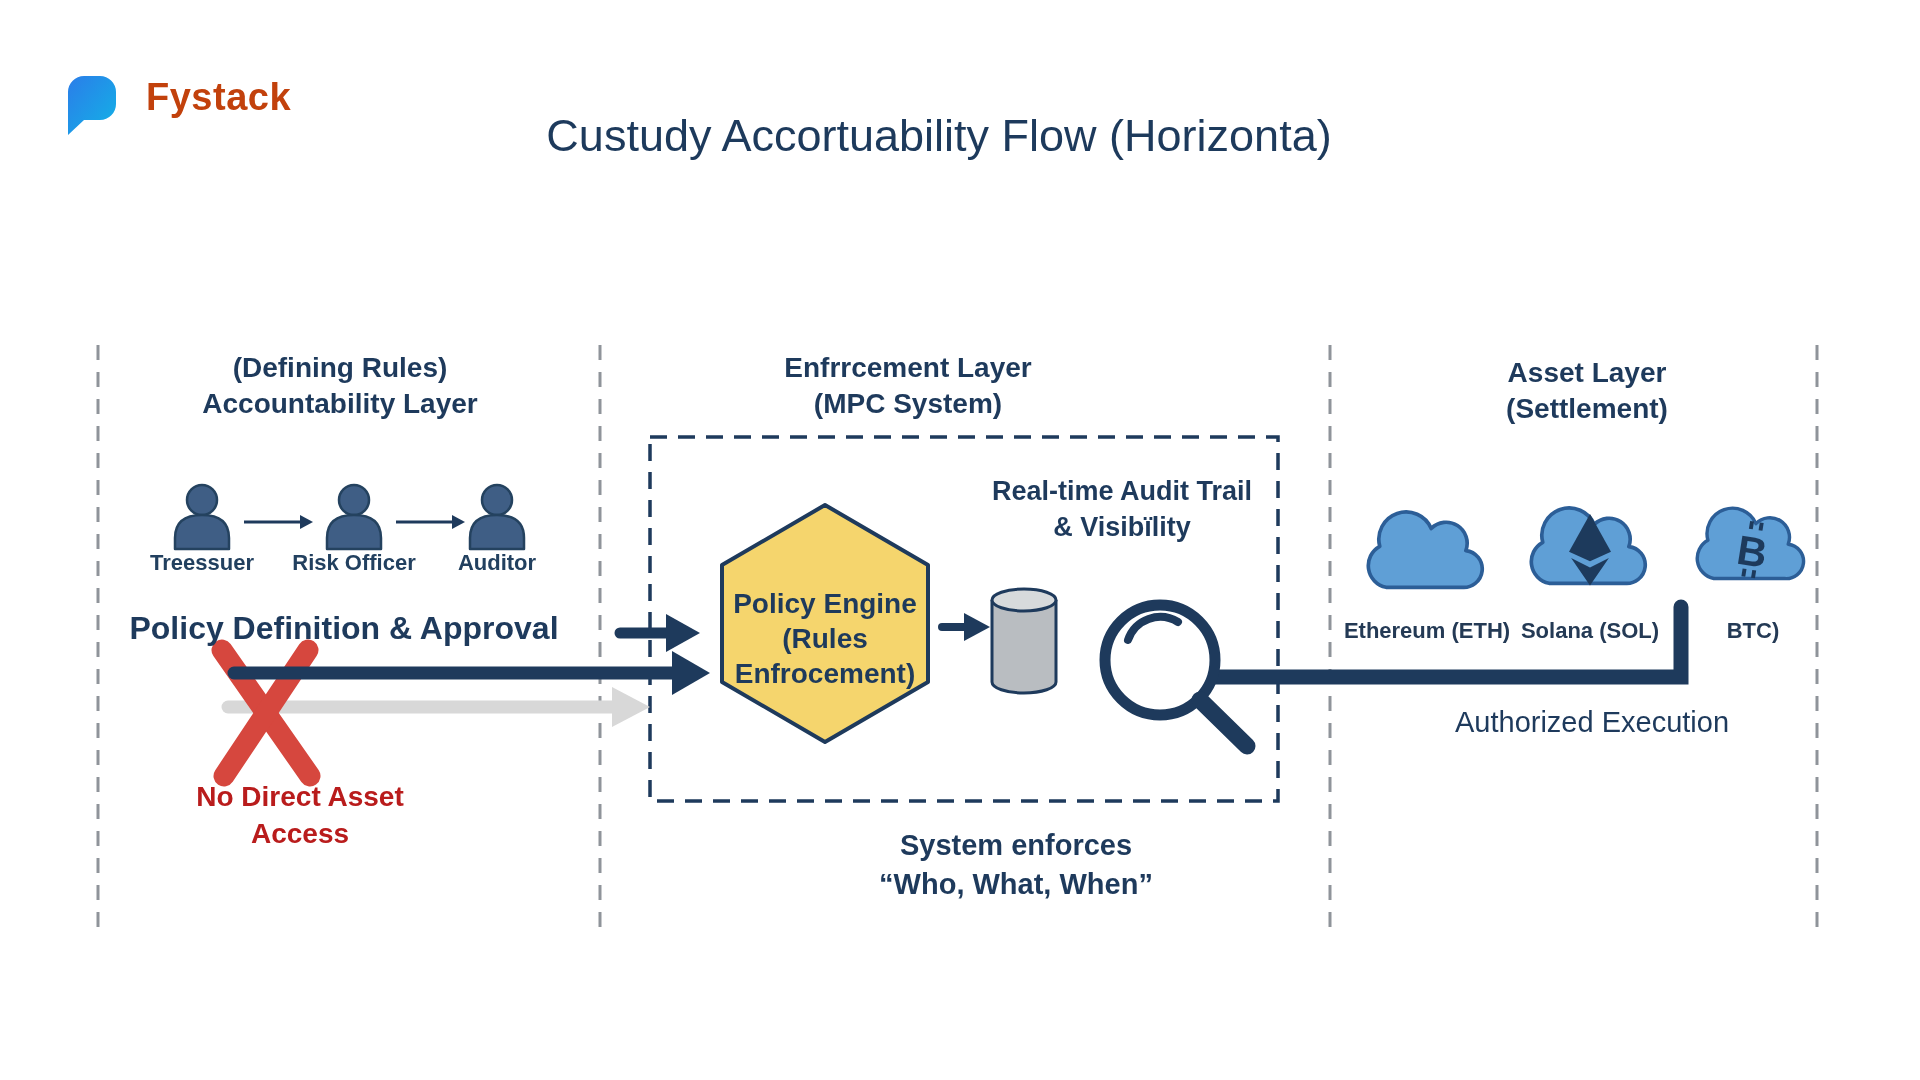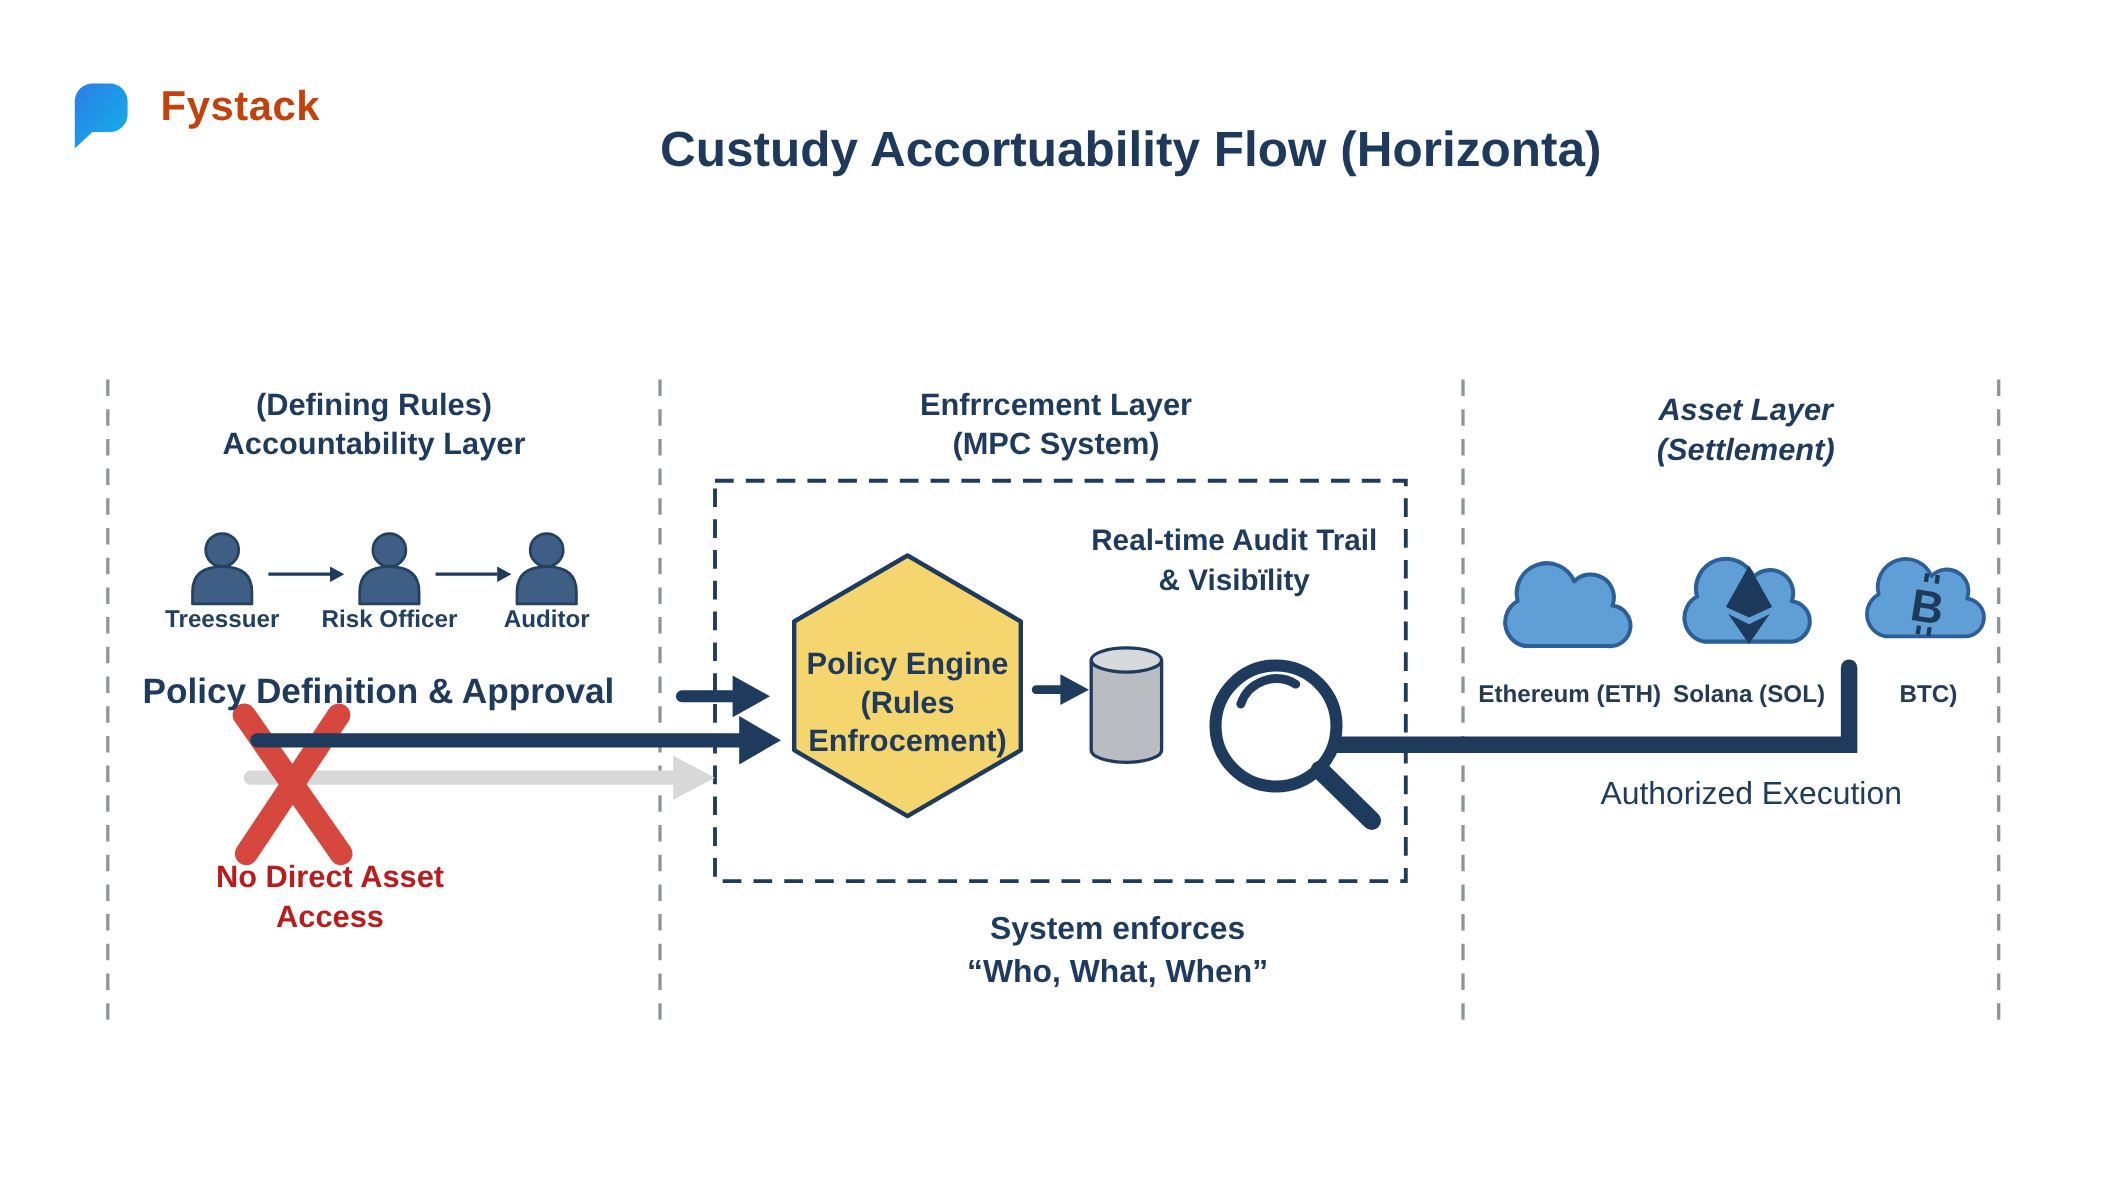--- a/index.html
+++ b/index.html
@@ -4,25 +4,25 @@
 <style>
   html,body{margin:0;padding:0;background:#ffffff;}
   .stage{
     position:relative;width:1920px;height:1080px;background:#ffffff;overflow:hidden;
     font-family:"Liberation Sans",sans-serif;color:#1e3a5c;
   }
   .abs{position:absolute;}
   .ctr{transform:translateX(-50%);text-align:center;}
   .nowrap{white-space:nowrap;}
   .logo-text{left:146px;top:76px;font-size:38px;font-weight:700;color:#c2410c;letter-spacing:.5px;}
-  .title{left:1028px;top:110px;font-size:45px;font-weight:700;color:#1d3a5c;}
+  .title{left:939px;top:110px;font-size:45px;font-weight:400;color:#1d3a5c;}
   .hdr{font-size:28px;font-weight:700;line-height:36px;color:#1e3a5c;}
   .hdr1{left:340px;top:350px;}
-  .hdr2{left:960px;top:350px;}
-  .hdr3{left:1587px;top:355px;font-style:italic;}
+  .hdr2{left:908px;top:350px;}
+  .hdr3{left:1587px;top:355px;}
   .role-label{top:550px;font-size:22px;font-weight:600;color:#22405f;}
   .policy-label{left:344px;top:610px;font-size:32px;font-weight:700;}
   .no-access{left:300px;top:778px;font-size:28px;font-weight:700;line-height:37px;color:#b91c1c;}
   .engine-text{left:825px;top:586px;font-size:28px;font-weight:700;line-height:35px;}
   .audit-text{left:1122px;top:473px;font-size:27px;font-weight:700;line-height:36px;}
   .enforces-text{left:972px;top:826px;font-size:29px;font-weight:700;line-height:39px;margin-left:44px;}
   .asset-label{top:618px;font-size:22px;font-weight:600;color:#24395488;color:#243a55;}
   .exec-label{left:1592px;top:706px;font-size:29px;font-weight:400;}
 </style>
 </head>

